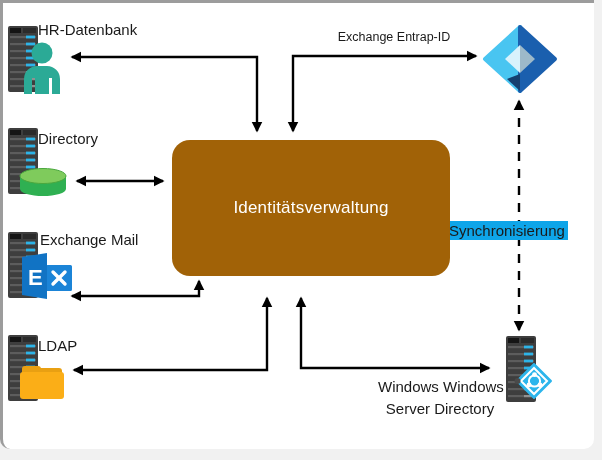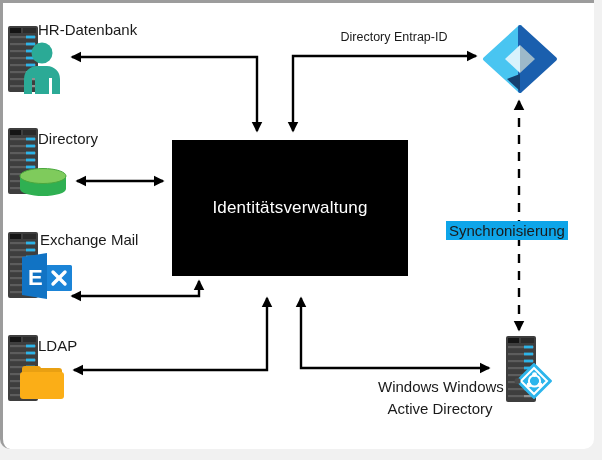--- a/index.html
+++ b/index.html
@@ -19,23 +19,23 @@
   svg.layer{position:absolute;left:0;top:0;z-index:1;}
   .lbl{position:absolute;z-index:2;font-size:15px;white-space:nowrap;}
   .lbl-hr{left:38px;top:21px;text-align:right;}
   .lbl-db{left:38px;top:130px;}
   .lbl-ex{left:40px;top:231px;}
   .lbl-ldap{left:38px;top:337px;}
   .lbl-entra{left:333px;top:30px;width:122px;text-align:center;font-size:12.5px;}
   .lbl-sync{left:446px;top:221px;background:#0ea5e9;padding:1px 3px;}
   .lbl-win{left:378px;top:376px;width:124px;text-align:center;line-height:22px;}
   .center-box{
-    position:absolute;left:172px;top:140px;width:236px;height:136px;
-    background:#000000;z-index:2;
-    display:flex;align-items:center;justify-content:center;
+    position:absolute;left:172px;top:140px;width:278px;height:136px;
+    background:#a16207;z-index:2;
+    display:flex;align-items:center;justify-content:center;border-radius:18px;
   }
   .center-box span{color:#ffffff;font-size:17px;letter-spacing:0.2px;}
 </style>
 </head>
 <body>
 
 <div class="canvas"></div>
 
 <div class="stage">
 
@@ -133,24 +133,24 @@
       <circle cx="13" cy="22" r="2.4" fill="#ffffff"></circle>
       <circle cx="24" cy="22" r="2.4" fill="#ffffff"></circle>
       <circle cx="1.5" cy="18" r="3" fill="#4a4a4a"></circle>
     </g>
   </svg>
 
   <div class="lbl lbl-hr">HR-Datenbank</div>
   <div class="lbl lbl-db">Directory</div>
   <div class="lbl lbl-ex">Exchange Mail</div>
   <div class="lbl lbl-ldap">LDAP</div>
-  <div class="lbl lbl-entra">Directory Entrap-ID</div>
+  <div class="lbl lbl-entra">Exchange Entrap-ID</div>
   <div class="lbl lbl-sync">Synchronisierung</div>
   <div class="lbl lbl-win">
     <div>Windows Windows</div>
-    <div>Active Directory</div>
+    <div>Server Directory</div>
   </div>
 
   <div class="center-box">
     <span>Identitätsverwaltung</span>
   </div>
 
 </div>
 
 </body></html>

